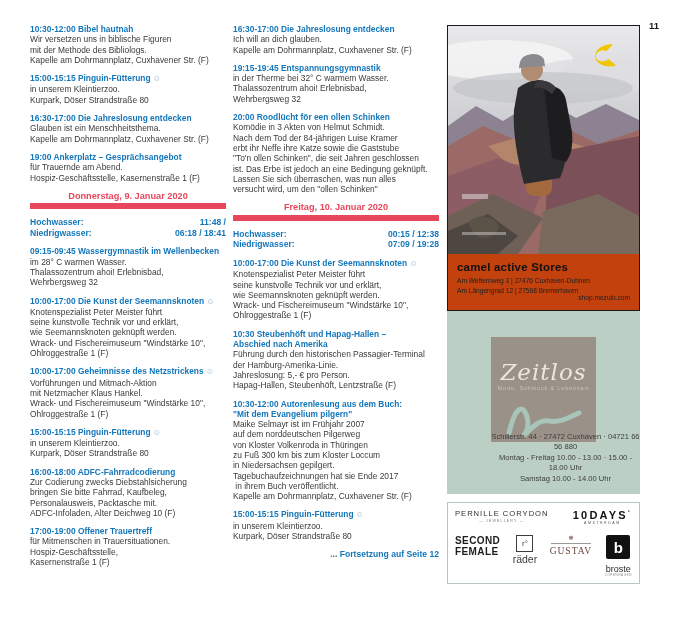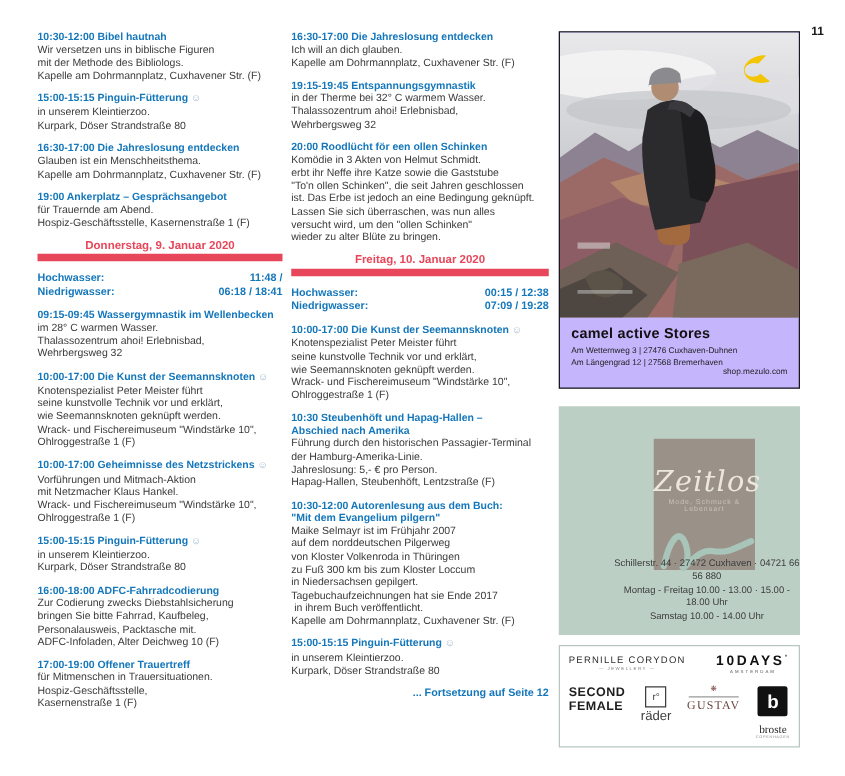--- a/index.html
+++ b/index.html
@@ -22,30 +22,30 @@
   .day-label{color:#e8465a;font-weight:bold;font-size:9.2px;}
   .day-bar{height:6px;background:#e8465a;margin-top:2px;}
   .tides{margin-bottom:8px;color:#1477bb;font-weight:bold;font-size:8.6px;line-height:10.6px;}
   .tide-row{display:flex;justify-content:space-between;gap:44px;}
   .continuation{color:#1477bb;font-weight:bold;text-align:right;font-size:8.6px;margin-top:2px;}
 
   
   .ads{position:absolute;left:447px;top:25px;width:193px;}
 
   
-  .ad-camel{border:1px solid #1a1a1a;background:#c4b5fd;margin-bottom:14px;}
+  .ad-camel{border:1px solid #1a1a1a;background:#c2410c;}
   .camel-photo{display:block;width:100%;height:228px;}
   .camel-caption{position:relative;padding:7px 9px 8px 9px;height:41px;box-sizing:content-box;}
   .camel-title{font-size:11.5px;font-weight:bold;color:#111;letter-spacing:.2px;}
   .camel-addr{font-size:6.6px;color:#222;line-height:9.5px;margin-top:3px;}
   .camel-url{position:absolute;right:9px;bottom:9px;font-size:6.6px;color:#222;}
 
   
   .ad-zeitlos{background:#bccfc5;height:183px;margin-bottom:8px;position:relative;text-align:center;}
-  .zl-logo{position:absolute;left:44px;top:26px;width:81px;height:105px;background:#9a9189;margin-left:32px;}
+  .zl-logo{position:absolute;left:44px;top:26px;width:105px;height:105px;background:#9a9189;}
   .zl-brand{font-family:"DejaVu Serif", serif;font-style:italic;color:#ece7dc;font-size:23px;
             letter-spacing:1px;margin-top:22px;}
   .zl-tag{color:#c9c3ba;font-size:5.6px;letter-spacing:.8px;margin-top:0px;}
   .zl-wave{display:block;margin:6px auto 0 auto;}
   .zl-text{position:absolute;left:0;right:0;bottom:10px;color:#3c3c3c;font-size:7.6px;line-height:10.5px;margin-left:44px;}
 
   
   .ad-brands{background:#fff;border:1px solid #b9c6c0;height:82px;padding:6px 7px;box-sizing:border-box;
              display:flex;flex-direction:column;justify-content:space-between;}
   .brow{display:flex;align-items:flex-start;justify-content:space-between;}
@@ -57,21 +57,21 @@
   .tendays-sub{font-size:3.5px;letter-spacing:1.6px;color:#555;margin-top:0px;}
   .second{font-size:10px;font-weight:bold;color:#1d1d1d;letter-spacing:.4px;line-height:11px;}
   .raeder-box{width:15px;height:15px;border:1.5px solid #3d3d3d;font-size:8px;color:#3d3d3d;
               display:flex;align-items:center;justify-content:center;}
   .raeder-word{font-size:10.5px;color:#3d3d3d;margin-top:1px;}
   .gustav-orn{font-size:6px;color:#7a4a44;line-height:6px;}
   .gustav-line{width:40px;height:1px;background:#9a9a9a;margin:2px 0;}
   .gustav-word{font-family:"Liberation Serif", serif;font-size:9.5px;letter-spacing:1px;color:#6b4640;}
   .broste-box{width:24px;height:24px;background:#111;color:#fff;font-weight:bold;font-size:15px;
               display:flex;align-items:center;justify-content:center;border-radius:2px;}
-  .broste-word{font-size:9px;color:#2a2a2a;margin-top:6px;line-height:8px;font-family:Liberation Serif, serif;}
+  .broste-word{font-size:9px;color:#2a2a2a;margin-top:6px;line-height:8px;}
   .broste-tiny{font-size:3px;letter-spacing:.6px;color:#888;}
 </style>
 </head>
 <body>
 
 <div class="page">
 
   <div class="page-number">11</div>
 
   <div class="col col1">
@@ -184,26 +184,26 @@
         </div>
         <div class="bline">in der Therme bei 32° C warmem Wasser.</div>
         <div class="bline">Thalassozentrum ahoi! Erlebnisbad,</div>
         <div class="bline">Wehrbergsweg 32</div>
       </div>
       <div class="event">
         <div class="event-title">
           <div>20:00 Roodlücht för een ollen Schinken</div>
         </div>
         <div class="bline">Komödie in 3 Akten von Helmut Schmidt.</div>
+        <div class="bline">Nach dem Tod der 84-jährigen Luise Kramer</div>
         <div class="bline">erbt ihr Neffe ihre Katze sowie die Gaststube</div>
         <div class="bline">"To'n ollen Schinken", die seit Jahren geschlossen</div>
         <div class="bline">ist. Das Erbe ist jedoch an eine Bedingung geknüpft.</div>
         <div class="bline">Lassen Sie sich überraschen, was nun alles</div>
         <div class="bline">versucht wird, um den "ollen Schinken"</div>
-        <div class="bline">wieder zu alter Blüte zu bringen.</div>
       </div>
       <div class="day-header">
         <div class="day-label">Freitag, 10. Januar 2020</div>
         <div class="day-bar"></div>
       </div>
       <div class="tides">
         <div class="tide-row">
           <span>Hochwasser:</span>
           <span>00:15 / 12:38</span>
         </div>

